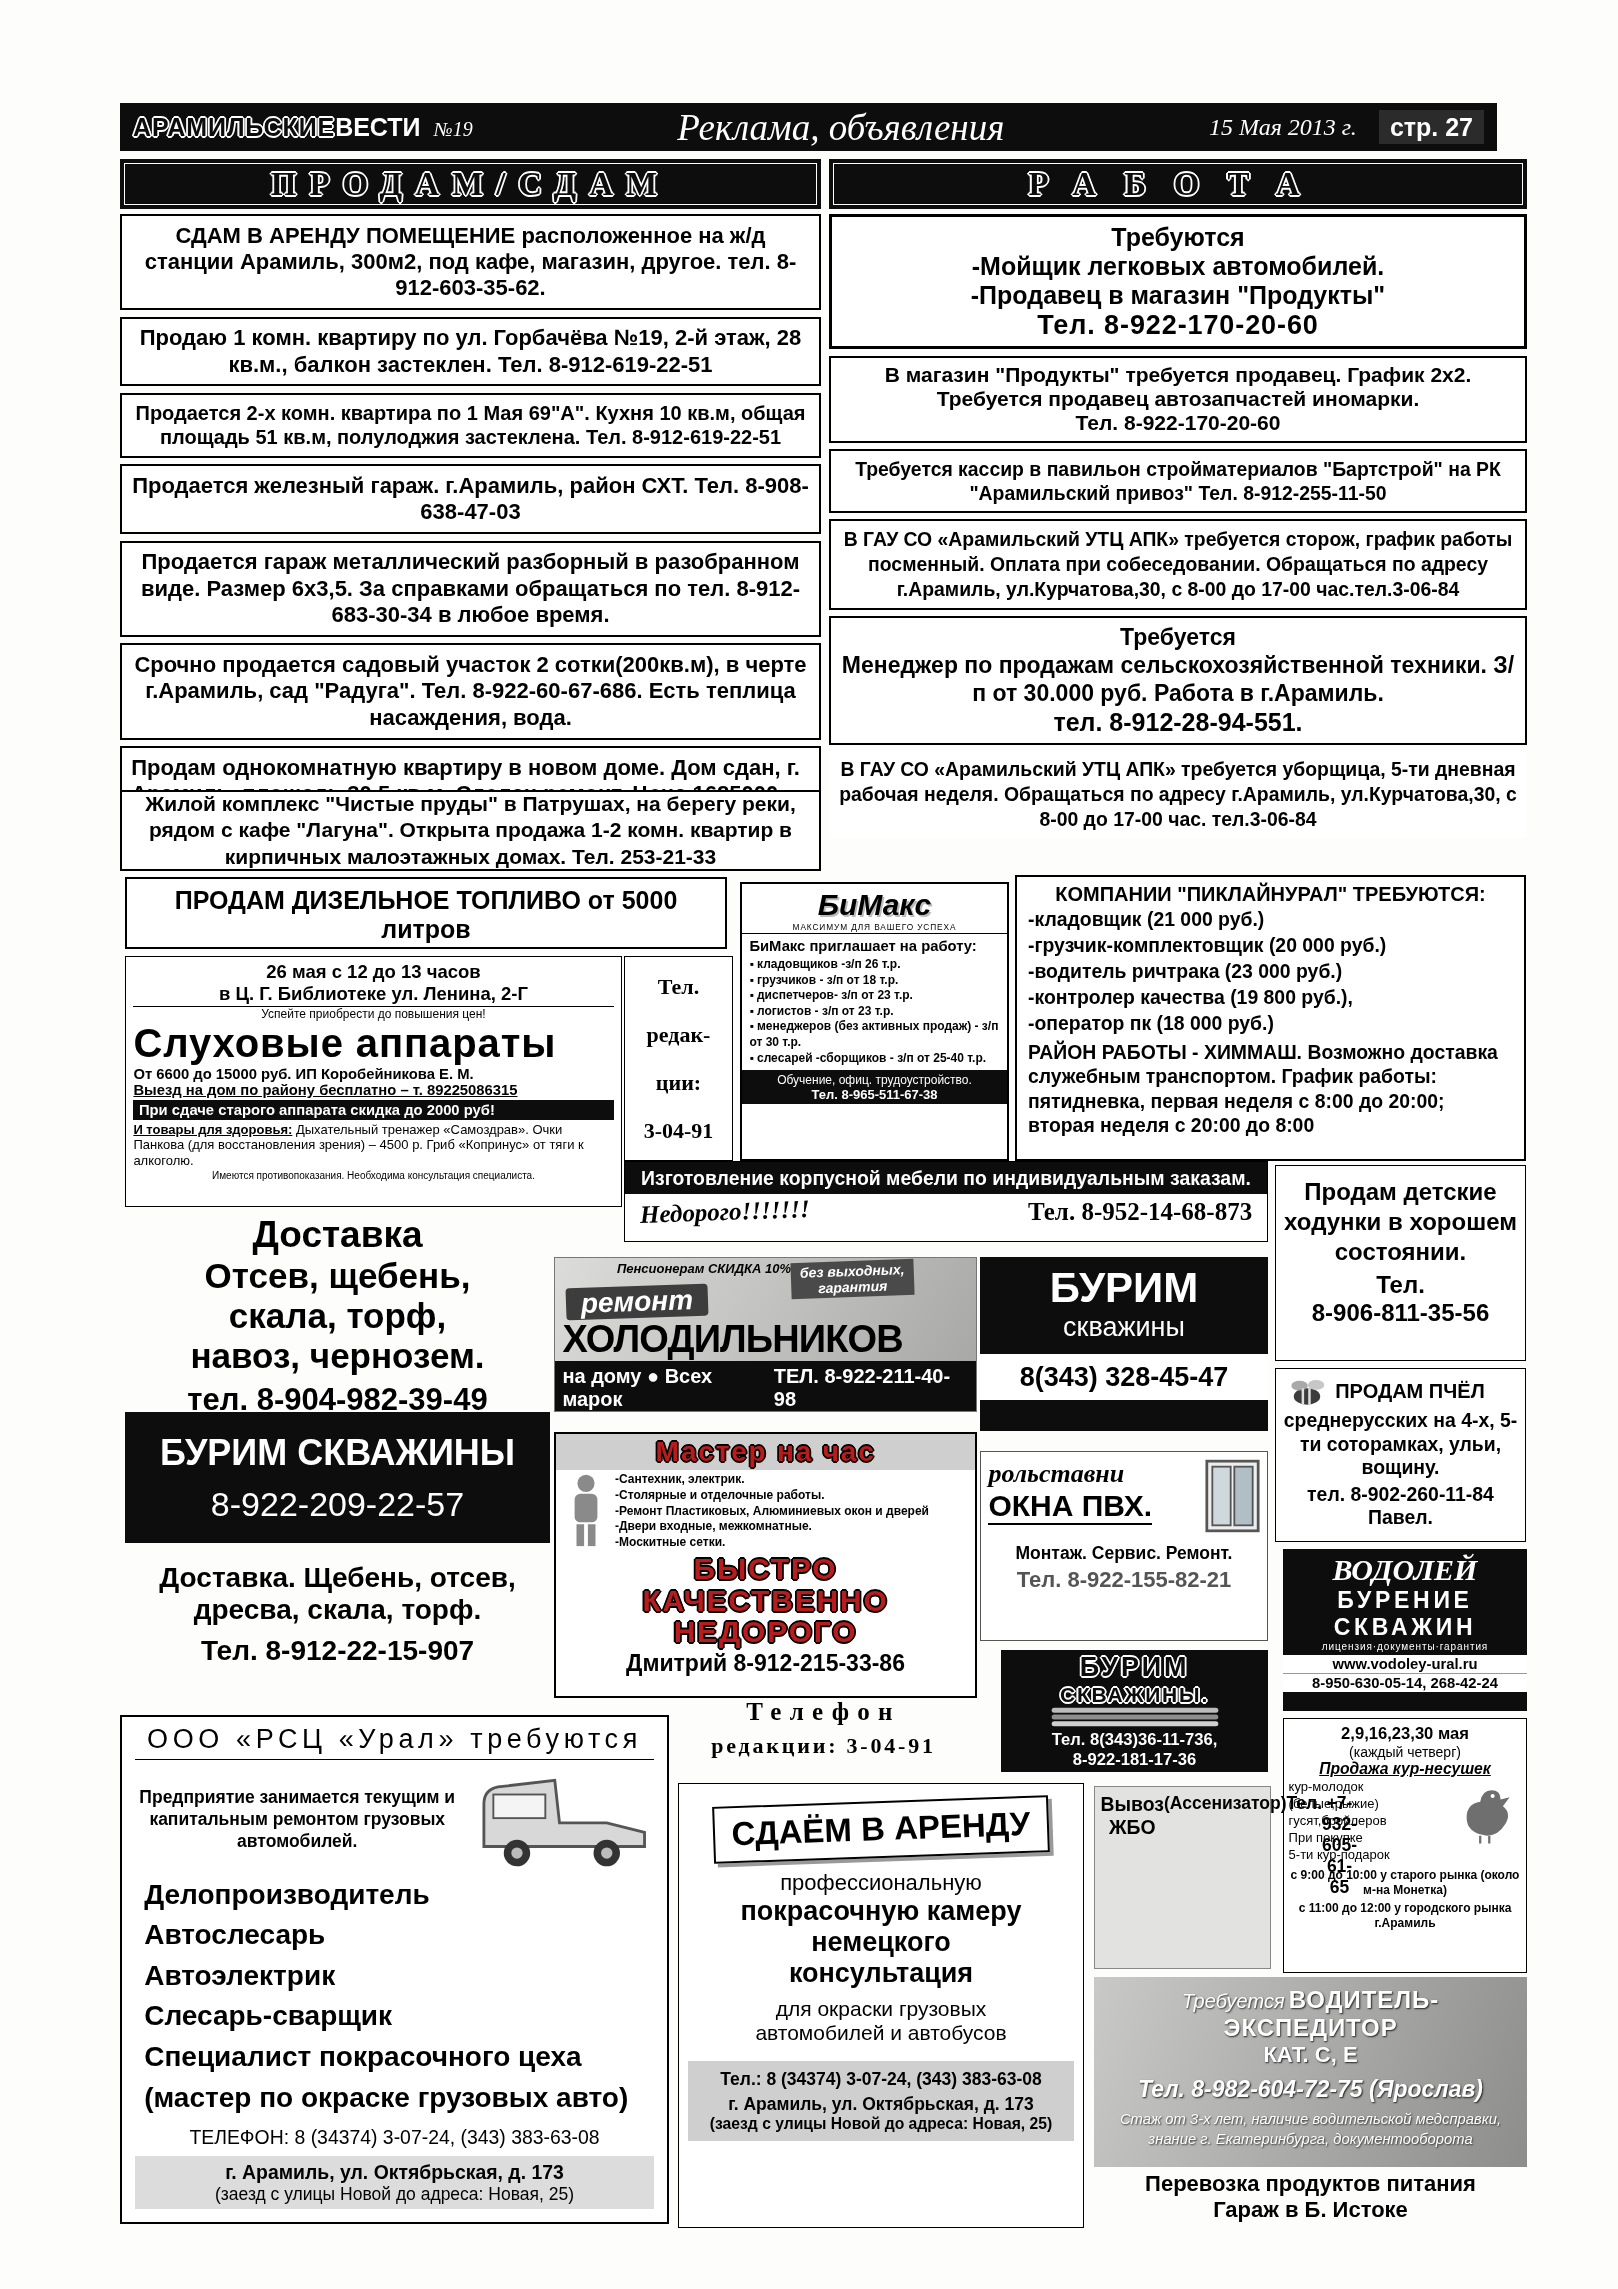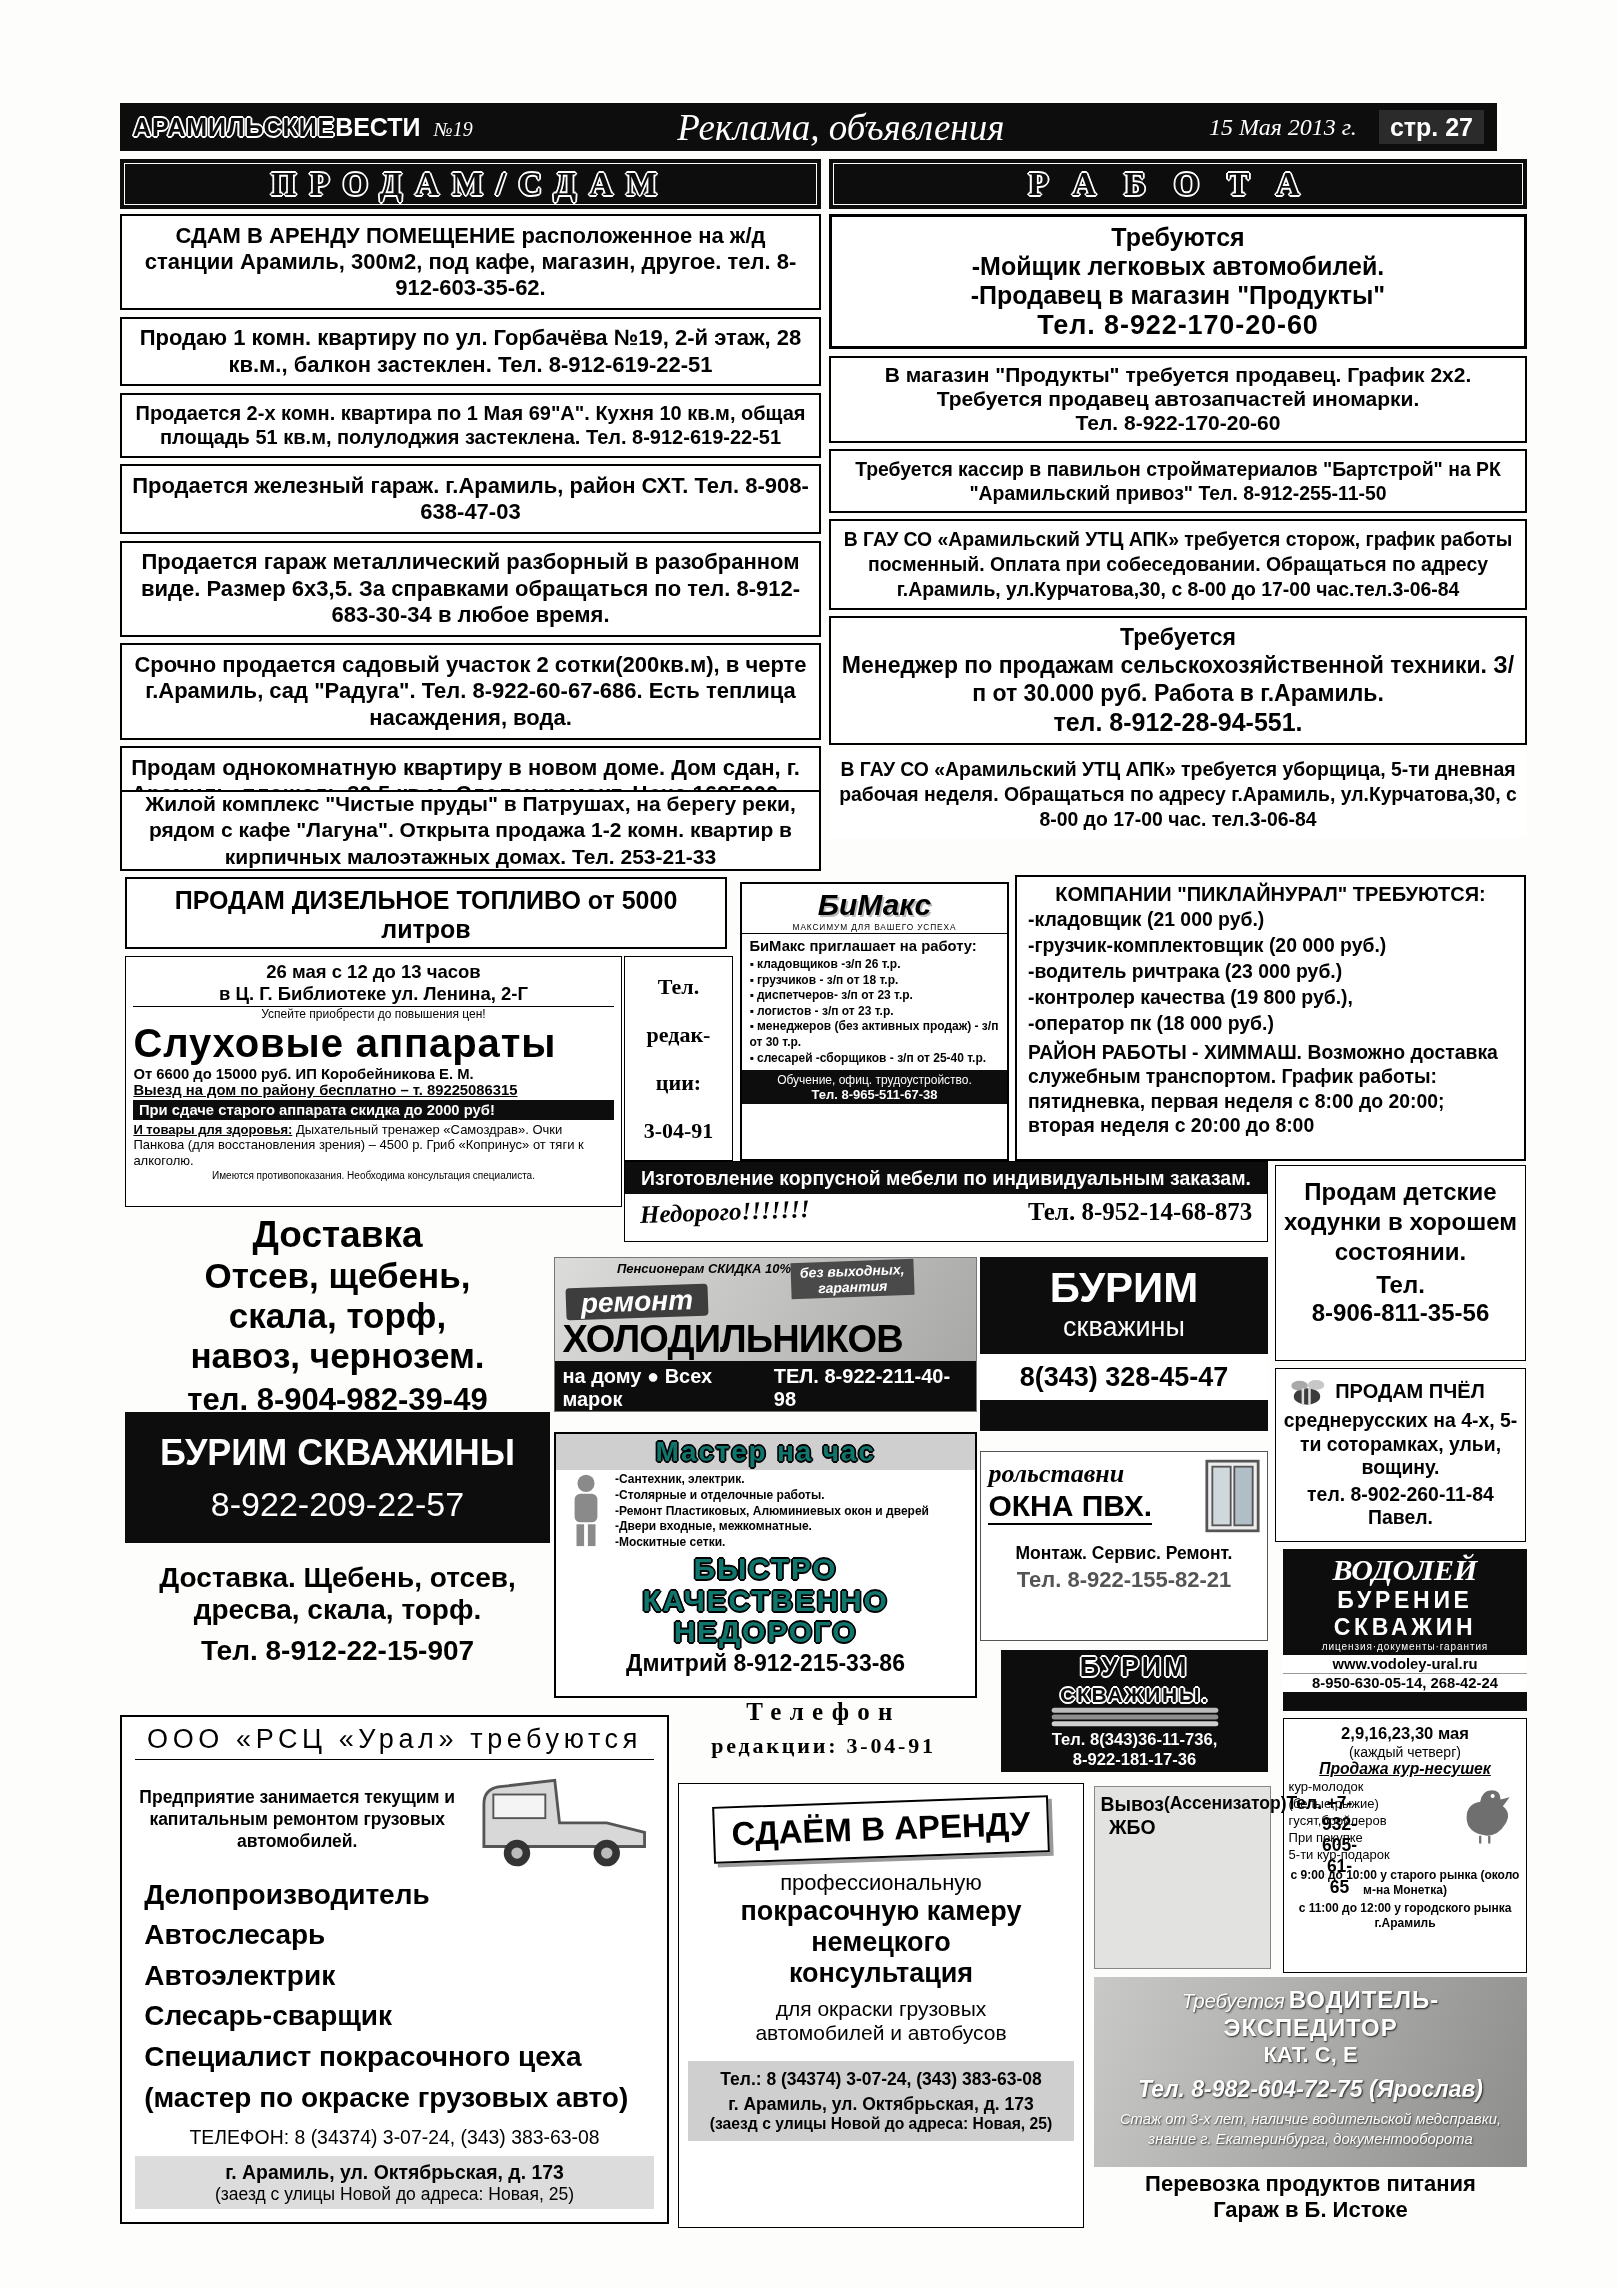--- a/index.html
+++ b/index.html
@@ -8,21 +8,21 @@
   .page{position:relative;width:1619px;height:2290px;background:#fdfdfb;overflow:hidden}
   .abs{position:absolute}
   .ctr{text-align:center}
   .bold{font-weight:bold}
   .it{font-style:italic}
   .serif{font-family:"Liberation Serif",serif}
   .box{border:2.8px solid #000;background:#fff;overflow:hidden}
   .b2{border-width:1.8px}
   .blackbox{background:#0d0d0d;color:#fff}
   .hollow-w{color:#0d0d0d;text-shadow:-1.8px 0 #fff,1.8px 0 #fff,0 -1.8px #fff,0 1.8px #fff,-0.9px -0.9px #fff,0.9px 0.9px #fff,0.9px -0.9px #fff,-0.9px 0.9px #fff}
-  .hollow-b{color:#0f766e;text-shadow:-1.8px 0 #000,1.8px 0 #000,0 -1.8px #000,0 1.8px #000,-0.9px -0.9px #000,0.9px 0.9px #000,0.9px -0.9px #000,-0.9px 0.9px #000}
+  .hollow-b{color:#b91c1c;text-shadow:-1.8px 0 #000,1.8px 0 #000,0 -1.8px #000,0 1.8px #000,-0.9px -0.9px #000,0.9px 0.9px #000,0.9px -0.9px #000,-0.9px 0.9px #000}
   .hdr{left:120px;top:103px;width:1377px;height:48px;background:#0d0d0d;color:#fff;display:flex;align-items:center;gap:22px;padding:0 13px}
   .sechdr{background:#0d0d0d;padding:3.7px;display:flex}
   .sech-in{border:1.8px solid #fff;flex:1;display:flex;align-items:center;justify-content:center}
   .sech-t{font-family:"Liberation Serif",serif;font-weight:bold;font-size:33px}
   .pad{border:2.8px solid #000;background:#fff;margin-bottom:6.5px;padding:6.5px 9.2px;font-weight:bold;font-size:22px;line-height:1.2;text-align:center;overflow:hidden}
   .rbox{border:2.8px solid #000;background:#fff;margin-bottom:6.5px;padding:5.5px 9.2px;text-align:center;overflow:hidden}
   .blist{list-style:none;font-weight:bold;font-size:12px;line-height:1.3}
   .blist li::before{content:"▪ "}
   .mlist{list-style:none;font-weight:bold;font-size:12px;line-height:1.3;text-align:left}
 </style>

